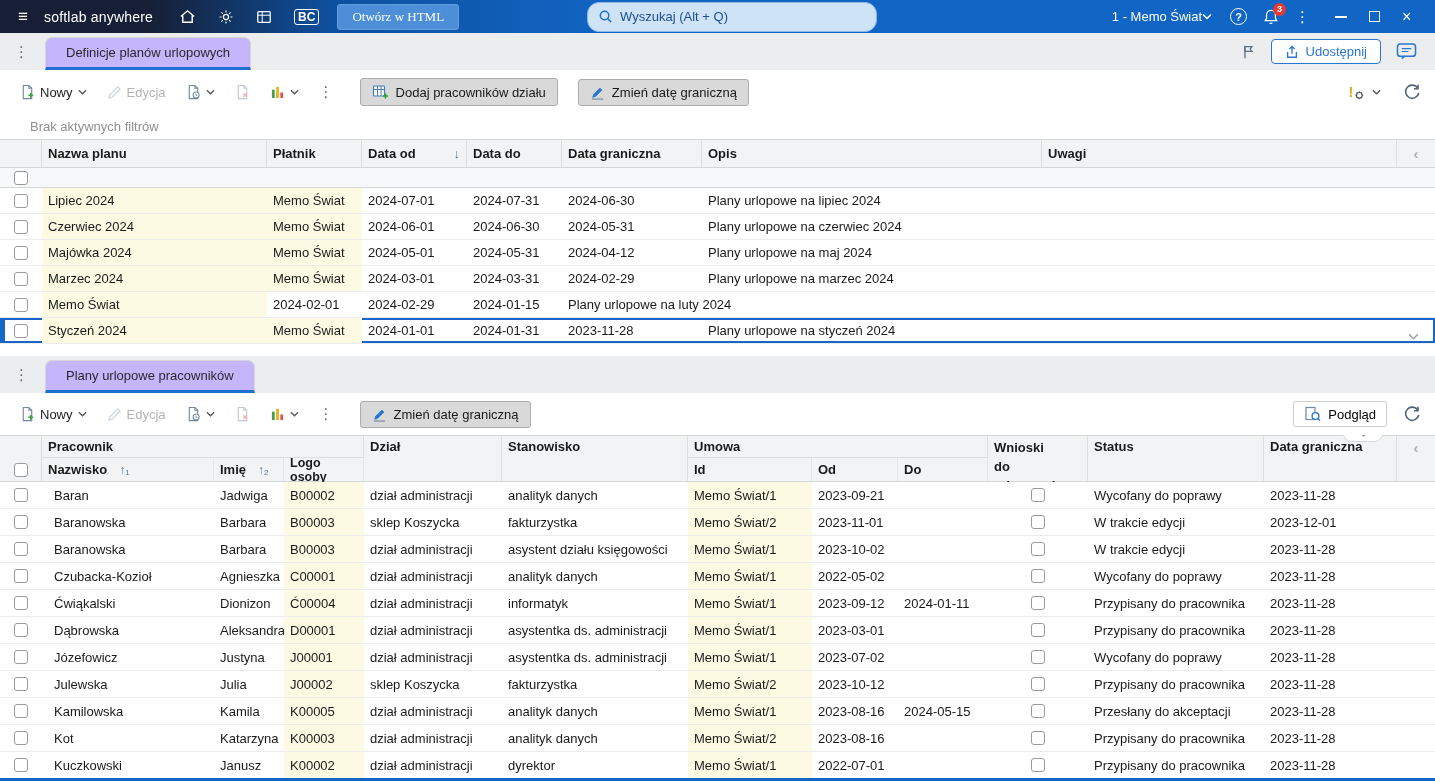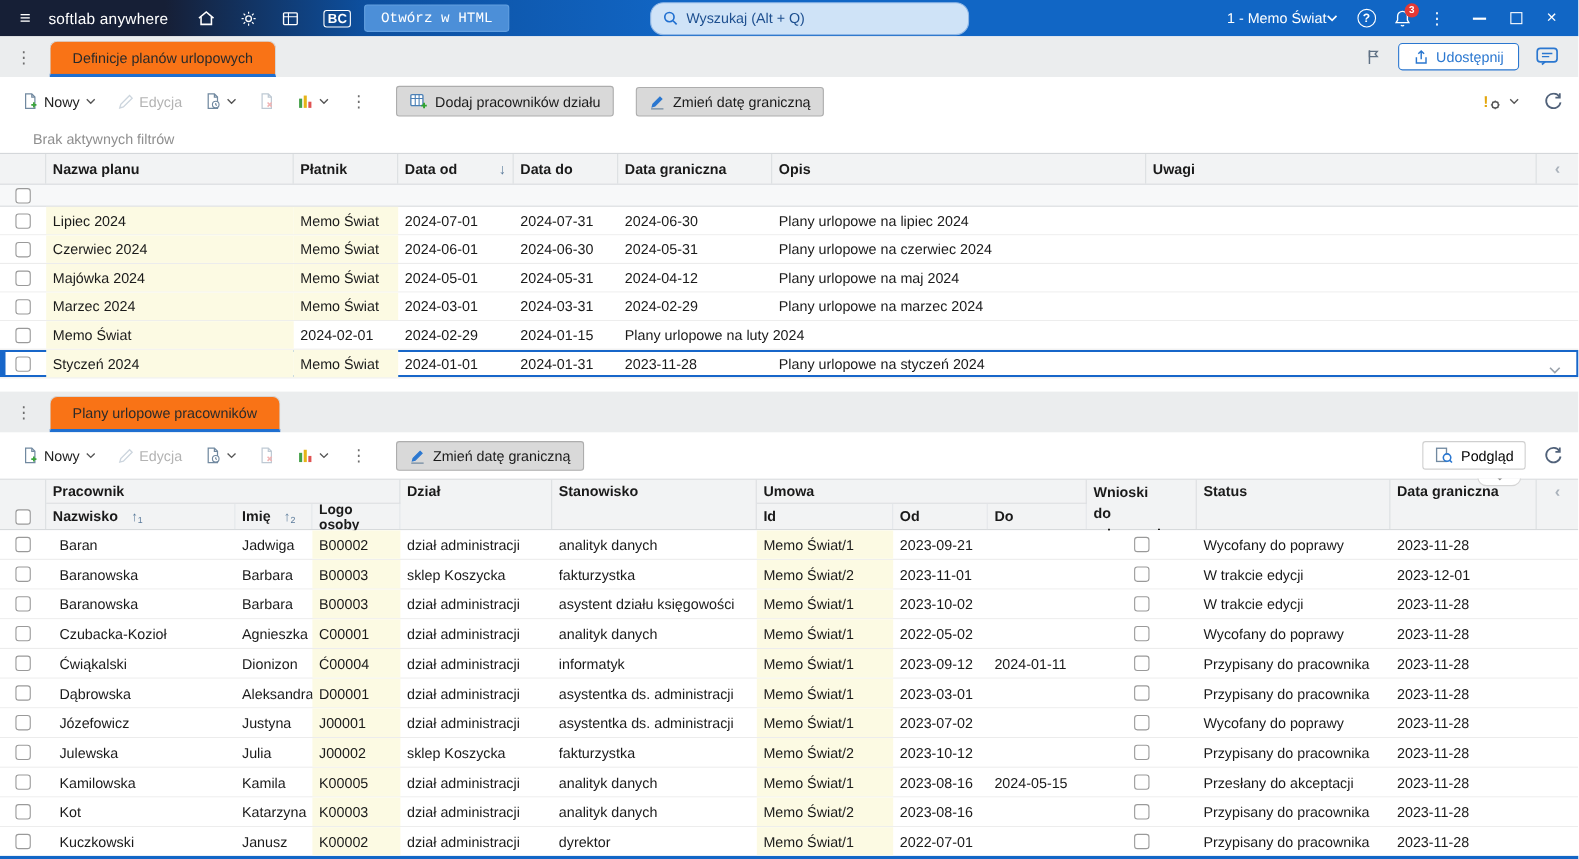--- a/index.html
+++ b/index.html
@@ -8,22 +8,22 @@
   .app { width:1435px; height:781px; display:flex; flex-direction:column; position:relative; }
 
   
   .topbar { height:33px; flex:0 0 33px; display:flex; align-items:center; padding:0 10px;
     background:linear-gradient(90deg,#161f36 0,#161f36 150px,#0d4f9e 330px,#1166c5 620px,#1166c5 100%); color:#fff; }
   .tb-icon { display:flex; align-items:center; justify-content:center; cursor:pointer; }
   .hamburger { font-size:17px; width:26px; }
   .brand { font-size:14px; letter-spacing:.2px; margin:0 26px 0 8px; white-space:nowrap; }
   .tb-left-icons { display:flex; align-items:center; gap:22px; }
   .bc-badge { border:1.4px solid #fff; border-radius:3px; font-size:12px; font-weight:bold; padding:1px 3px; line-height:1; }
-  .open-html-btn { margin-left:12px; background:#4c8fd8; border:1px solid #63a0e0; color:#fff; font-size:13px;
-    border-radius:3px; padding:4px 14px; cursor:pointer; font-family:Liberation Mono, monospace; }
+  .open-html-btn { margin-left:18px; background:#4c8fd8; border:1px solid #63a0e0; color:#fff; font-size:13px;
+    border-radius:3px; padding:4px 14px; cursor:pointer; font-family:Liberation Serif, serif; }
   .searchbox { margin-left:128px; width:290px; height:30px; background:#cfe3f7; border:1px solid #8fb7e6;
     border-radius:12px; display:flex; align-items:center; padding:0 10px; gap:7px; }
   .searchbox input { flex:1; background:transparent; border:none; outline:none; font-size:13px; color:#15427e; font-family:inherit; }
   .searchbox input::placeholder { color:#1d4f8f; opacity:1; }
   .context-sel { margin-left:163px; width:172px; display:flex; align-items:center; justify-content:flex-end;
     cursor:pointer; font-size:13px; white-space:nowrap; }
   .tb-right { display:flex; align-items:center; gap:16px; margin-left:18px; }
   .help-circle { width:17px; height:17px; border:1.4px solid #fff; border-radius:50%; font-size:11px; font-weight:bold;
     display:flex; align-items:center; justify-content:center; }
   .bell-wrap { position:relative; }
@@ -31,21 +31,21 @@
     min-width:13px; height:13px; border-radius:7px; display:flex; align-items:center; justify-content:center; padding:0 3px; }
   .kebab { font-size:15px; color:#fff; width:14px; text-align:center; cursor:pointer; }
   .win-controls { display:flex; align-items:center; gap:22px; margin-left:26px; padding-right:6px; }
   .win-min { width:12px; height:2px; background:#fff; }
   .win-max { width:11px; height:11px; border:1.6px solid #fff; }
   .win-close { font-size:16px; line-height:1; }
 
   
   .tabrow { height:37px; flex:0 0 37px; background:#ebedee; display:flex; align-items:flex-end; padding:0 14px; position:relative; }
   .tab-kebab { color:#6d6d6d; font-size:15px; align-self:center; margin-right:16px; cursor:pointer; }
-  .tab { height:33px; background:#f97316; border:1px solid #d6d6d6; border-bottom:3px solid #1f6fd0;
+  .tab { height:33px; background:#c4b5fd; border:1px solid #d6d6d6; border-bottom:3px solid #1f6fd0;
     border-radius:7px 7px 0 0; padding:0 20px; display:flex; align-items:center; font-size:13px; color:#2a2a2a; cursor:pointer; }
   .tabrow-right { margin-left:auto; align-self:center; display:flex; align-items:center; gap:15px; padding-right:4px; }
   .share-btn { display:flex; align-items:center; gap:7px; color:#2a77d0; border:1px solid #2a77d0; background:#fff;
     border-radius:4px; padding:4px 13px; font-size:13px; cursor:pointer; font-family:inherit; }
 
   
   .toolbar { background:#fff; display:flex; align-items:center; padding:0 14px; gap:8px; }
   .toolbar.tb1 { height:44px; flex:0 0 44px; }
   .toolbar.tb2 { height:42px; flex:0 0 42px; }
   .titem { display:flex; align-items:center; gap:5px; padding:4px 6px; cursor:pointer; color:#222; white-space:nowrap; }

